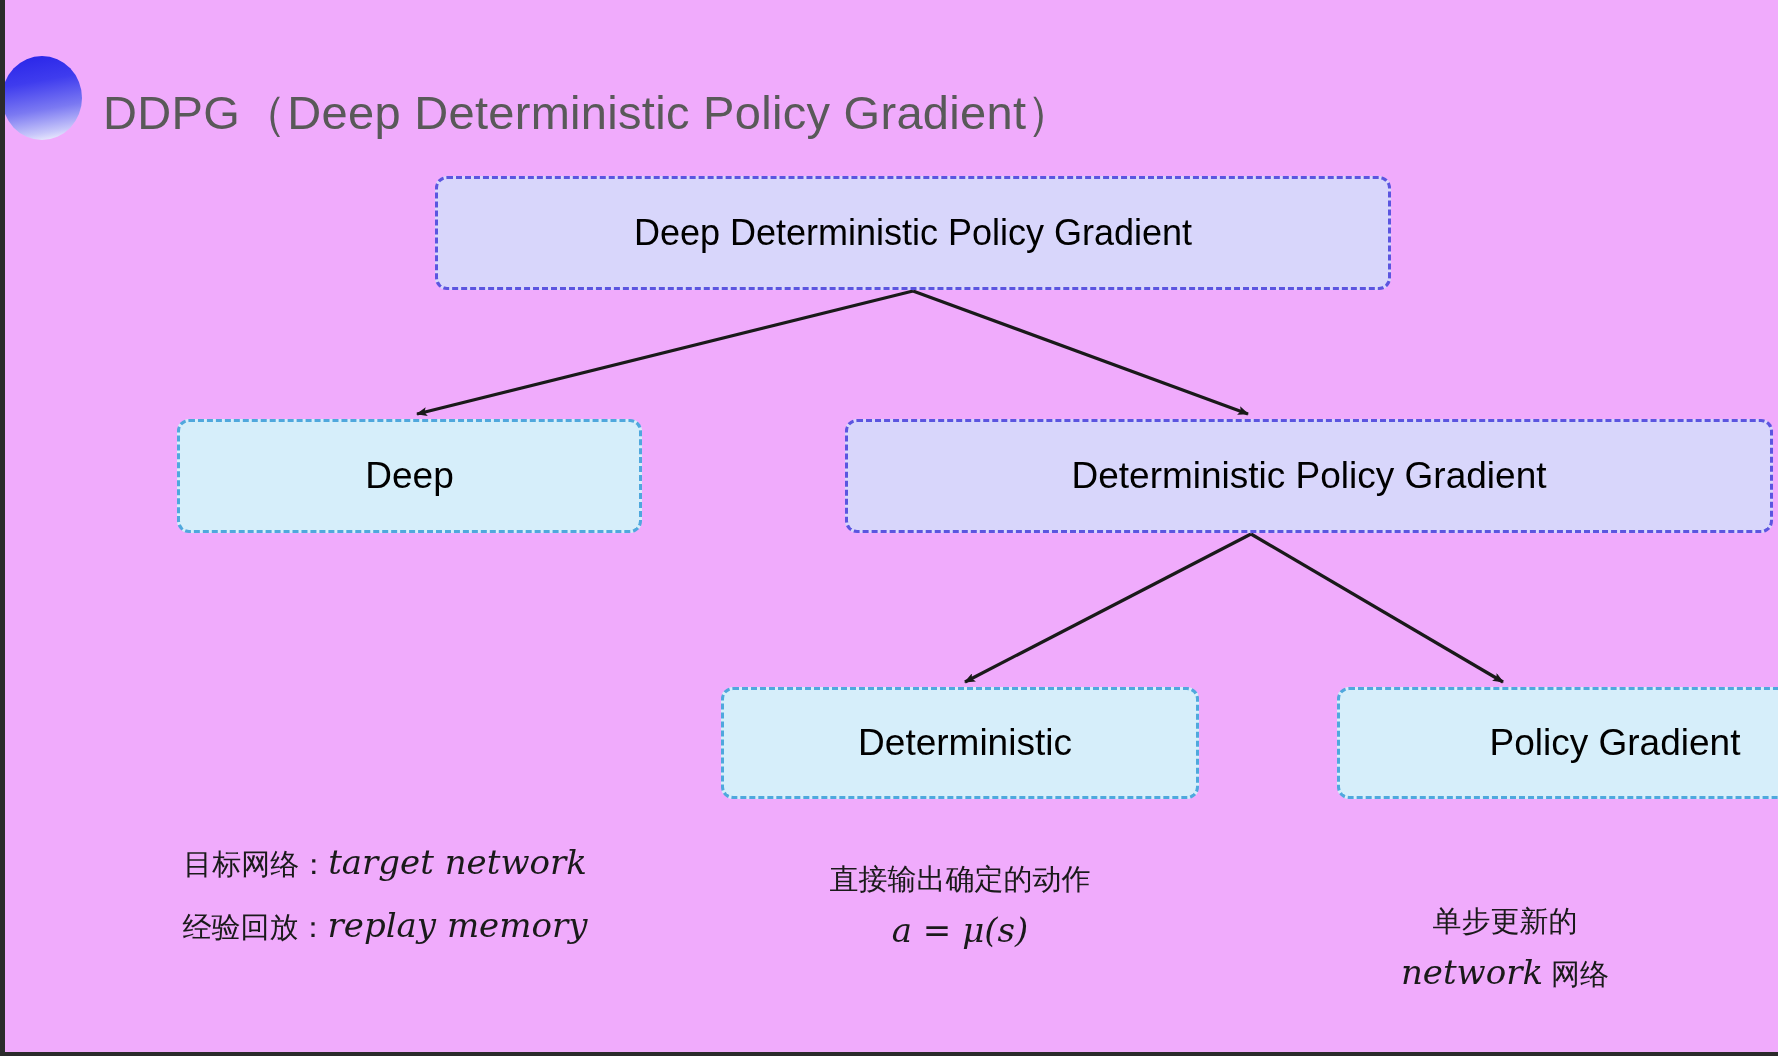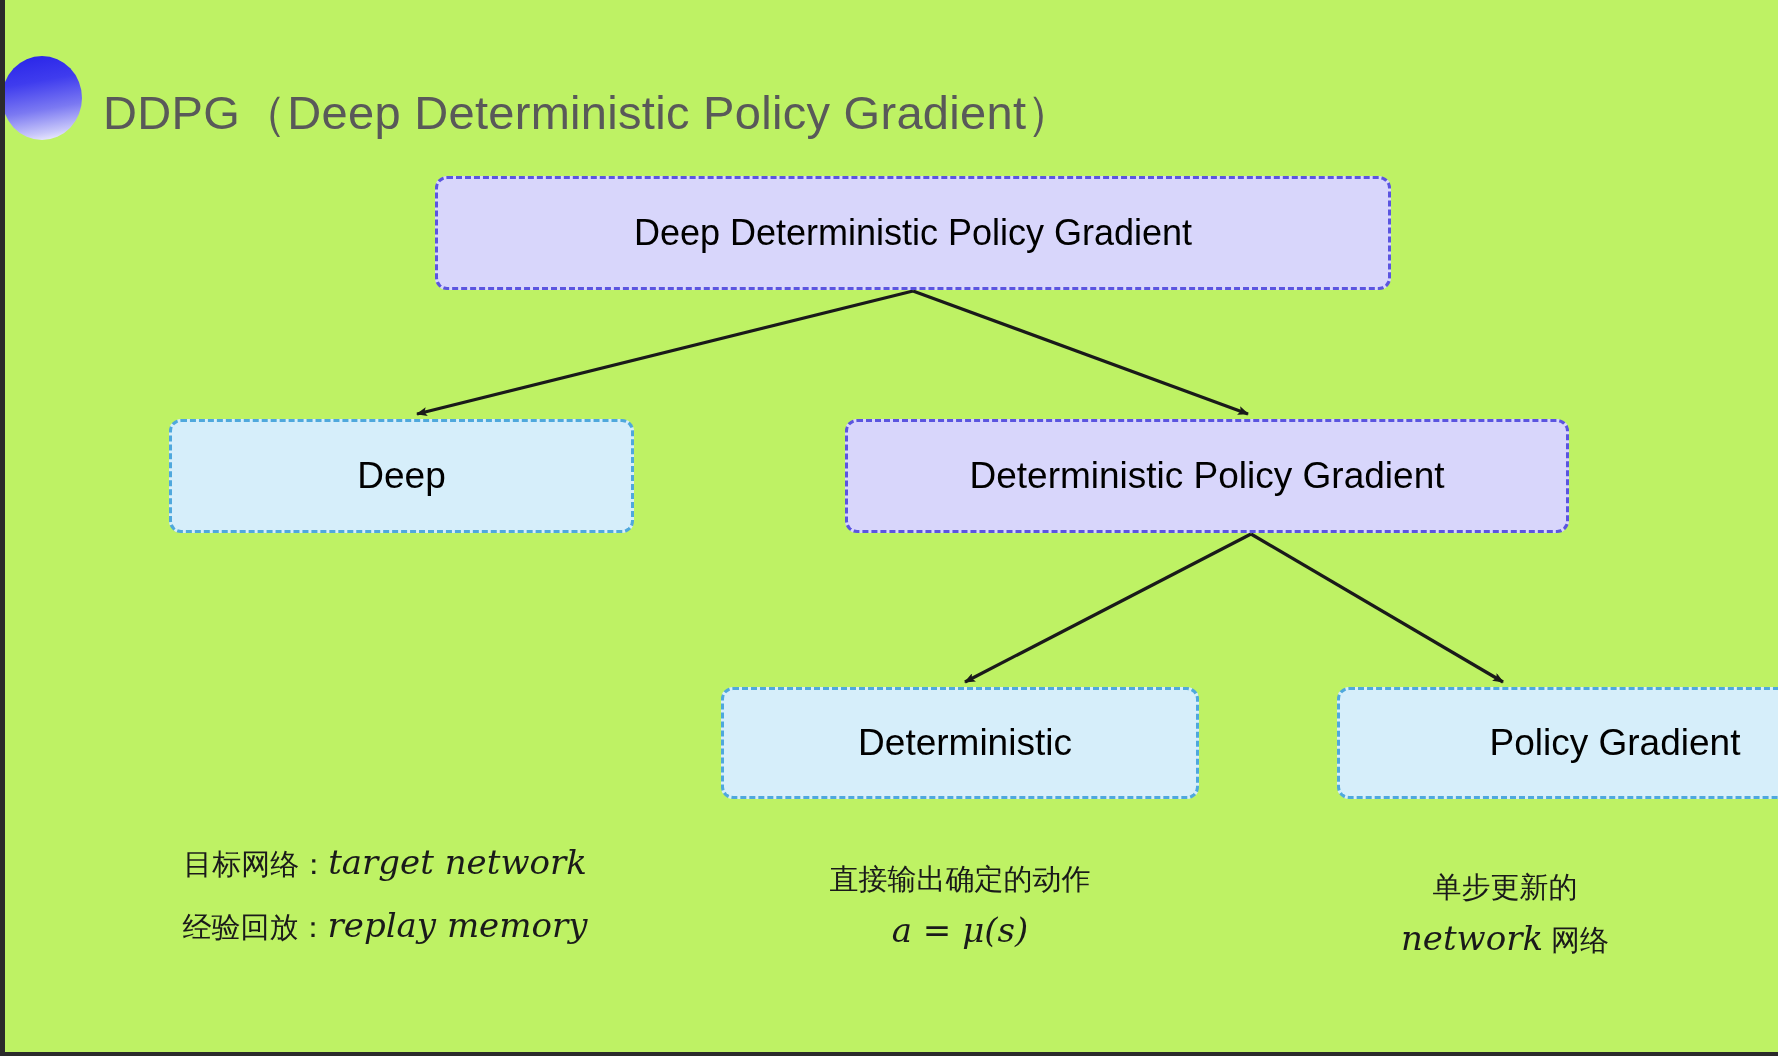--- a/index.html
+++ b/index.html
@@ -5,21 +5,21 @@
   * { box-sizing: border-box; margin: 0; padding: 0; }
   html, body {
     width: 1778px; height: 1056px;
     background: #ffffff;
     font-family: "Liberation Sans", sans-serif;
     overflow: hidden;
   }
   #slide {
     position: relative;
     width: 1778px; height: 1056px;
-    background: #bef264;
+    background: #f0abfc;
     border-left: 5px solid #2b2b2b;
     border-bottom: 4px solid #2b2b2b;
     overflow: hidden;
   }
 
   
   #title-deco {
     position: absolute;
     left: -3px; top: 56px;
     width: 80px; height: 84px;
@@ -51,22 +51,22 @@
     background: #d8d6fb;
     border: 3px dashed #5b55e0;
   }
   .node-blue {
     background: #d6eefa;
     border: 3px dashed #4fa8dd;
   }
   .node-label { font-size: 35px; font-weight: 400; text-align: right; }
 
   #node-root      { left: 430px;  top: 176px; width: 956px;  height: 114px; }
-  #node-deep      { left: 164px;  top: 419px; width: 465px;  height: 114px; }
-  #node-dpg       { left: 840px;  top: 419px; width: 724px;  height: 114px; }
+  #node-deep      { left: 172px;  top: 419px; width: 465px;  height: 114px; }
+  #node-dpg       { left: 840px;  top: 419px; width: 928px;  height: 114px; }
   #node-det       { left: 716px;  top: 687px; width: 478px;  height: 112px; }
   #node-pg        { left: 1332px; top: 687px; width: 556px;  height: 112px; }
 
   #node-root .node-label { font-size: 36px; }
   #node-dpg  .node-label { font-size: 37px; }
   #node-deep .node-label { font-size: 37px; }
   #node-det  .node-label { font-size: 37px; margin-left: 10px; }
   #node-pg   .node-label { font-size: 37px; }
 
   
@@ -87,21 +87,21 @@
   .caption .cap-line { font-size: 29px; white-space: nowrap; }
   .mathit {
     font-family: "DejaVu Serif", "Liberation Serif", serif;
     font-style: italic;
     font-size: 34px;
   }
   #caption-deep   { left: 100px; top: 838px; width: 560px; }
   #caption-deep .cap-line { margin-bottom: 14px; }
   #caption-det    { left: 715px; top: 858px; width: 480px; }
   #caption-det .cap-line { margin-bottom: 6px; }
-  #caption-pg     { left: 1265px; top: 866px; width: 470px; }
+  #caption-pg     { left: 1265px; top: 900px; width: 470px; }
   #caption-pg .cap-line { margin-bottom: 6px; }
 </style>
 </head>
 <body>
 
 <div id="slide">
 
   <div id="title-deco"></div>
   <div id="page-title">DDPG（Deep Deterministic Policy Gradient）</div>
 

